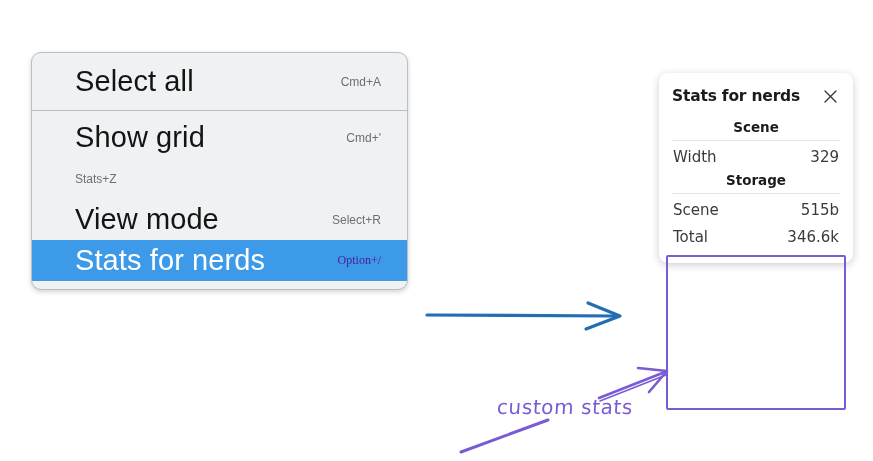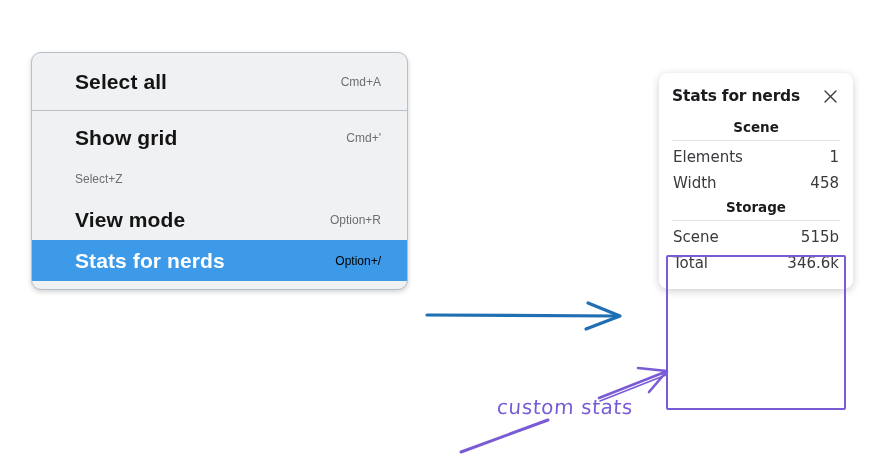--- a/index.html
+++ b/index.html
@@ -43,39 +43,39 @@
   .menu-item {
     display: flex;
     align-items: center;
     justify-content: space-between;
     height: 41px;
     padding: 0 26px 0 43px;
     box-sizing: border-box;
     cursor: default;
   }
   .menu-item .label {
-    font-size: 21px;
+    font-size: 29px;
     color: #141414;
     letter-spacing: 0.1px;
     white-space: nowrap;
-    font-weight: bold;
   }
   .menu-item .shortcut {
     font-size: 12px;
     color: #6e6e73;
     white-space: nowrap;
   }
   .menu-item.selected {
     background: #3c9ae8;
   }
   .menu-item.selected .label {
     color: #ffffff;
   }
   .menu-item.selected .shortcut {
-    color: #000000;
+    color: #4c1d95;
+    font-family: Liberation Serif, serif;
   }
 
   
   #stats-panel {
     position: absolute;
     left: 659px;
     top: 73px;
     width: 194px;
     background: #ffffff;
     border-radius: 9px;
@@ -180,25 +180,25 @@
   </div>
 
   <div class="menu-divider"></div>
 
   <div class="menu-group">
     <div class="menu-item">
       <span class="label">Show grid</span>
       <span class="shortcut">Cmd+'</span>
     </div>
     <div class="menu-item">
-      <span class="shortcut">Select+Z</span>
+      <span class="shortcut">Stats+Z</span>
     </div>
     <div class="menu-item">
       <span class="label">View mode</span>
-      <span class="shortcut">Option+R</span>
+      <span class="shortcut">Select+R</span>
     </div>
     <div class="menu-item selected">
       <span class="label">Stats for nerds</span>
       <span class="shortcut">Option+/</span>
     </div>
   </div>
 
 </div>
 
 <div id="stats-panel">
@@ -210,26 +210,22 @@
         <line x1="2" y1="2" x2="13" y2="13" stroke="#3a3a3e" stroke-width="1.4" stroke-linecap="round"></line>
         <line x1="13" y1="2" x2="2" y2="13" stroke="#3a3a3e" stroke-width="1.4" stroke-linecap="round"></line>
       </svg>
     </div>
   </div>
 
   <div>
     <div class="section-title">Scene</div>
     <div class="hrule"></div>
     <div class="stat-row">
-      <span class="k">Elements</span>
-      <span class="v">1</span>
-    </div>
-    <div class="stat-row">
       <span class="k">Width</span>
-      <span class="v">458</span>
+      <span class="v">329</span>
     </div>
   </div>
 
   <div>
     <div class="section-title">Storage</div>
     <div class="hrule"></div>
     <div class="stat-row">
       <span class="k">Scene</span>
       <span class="v">515b</span>
     </div>

